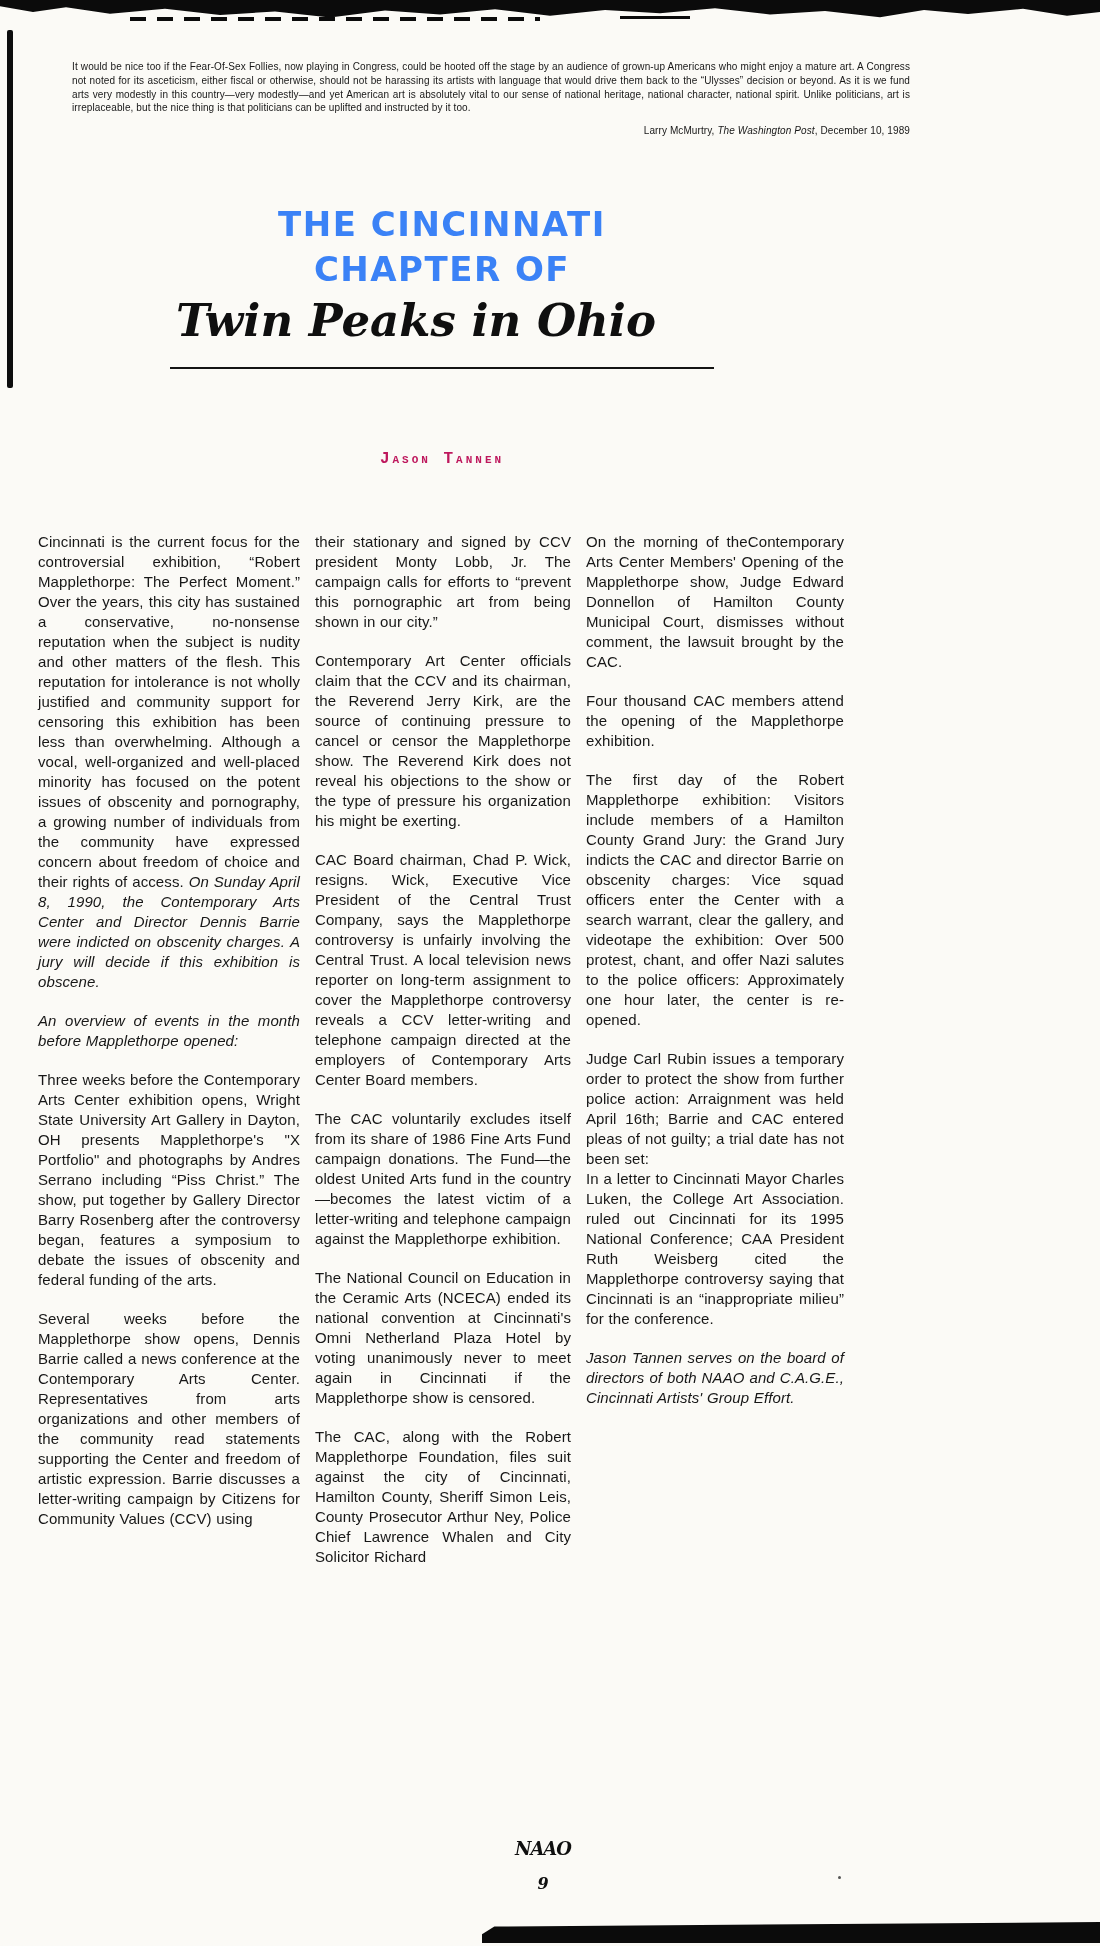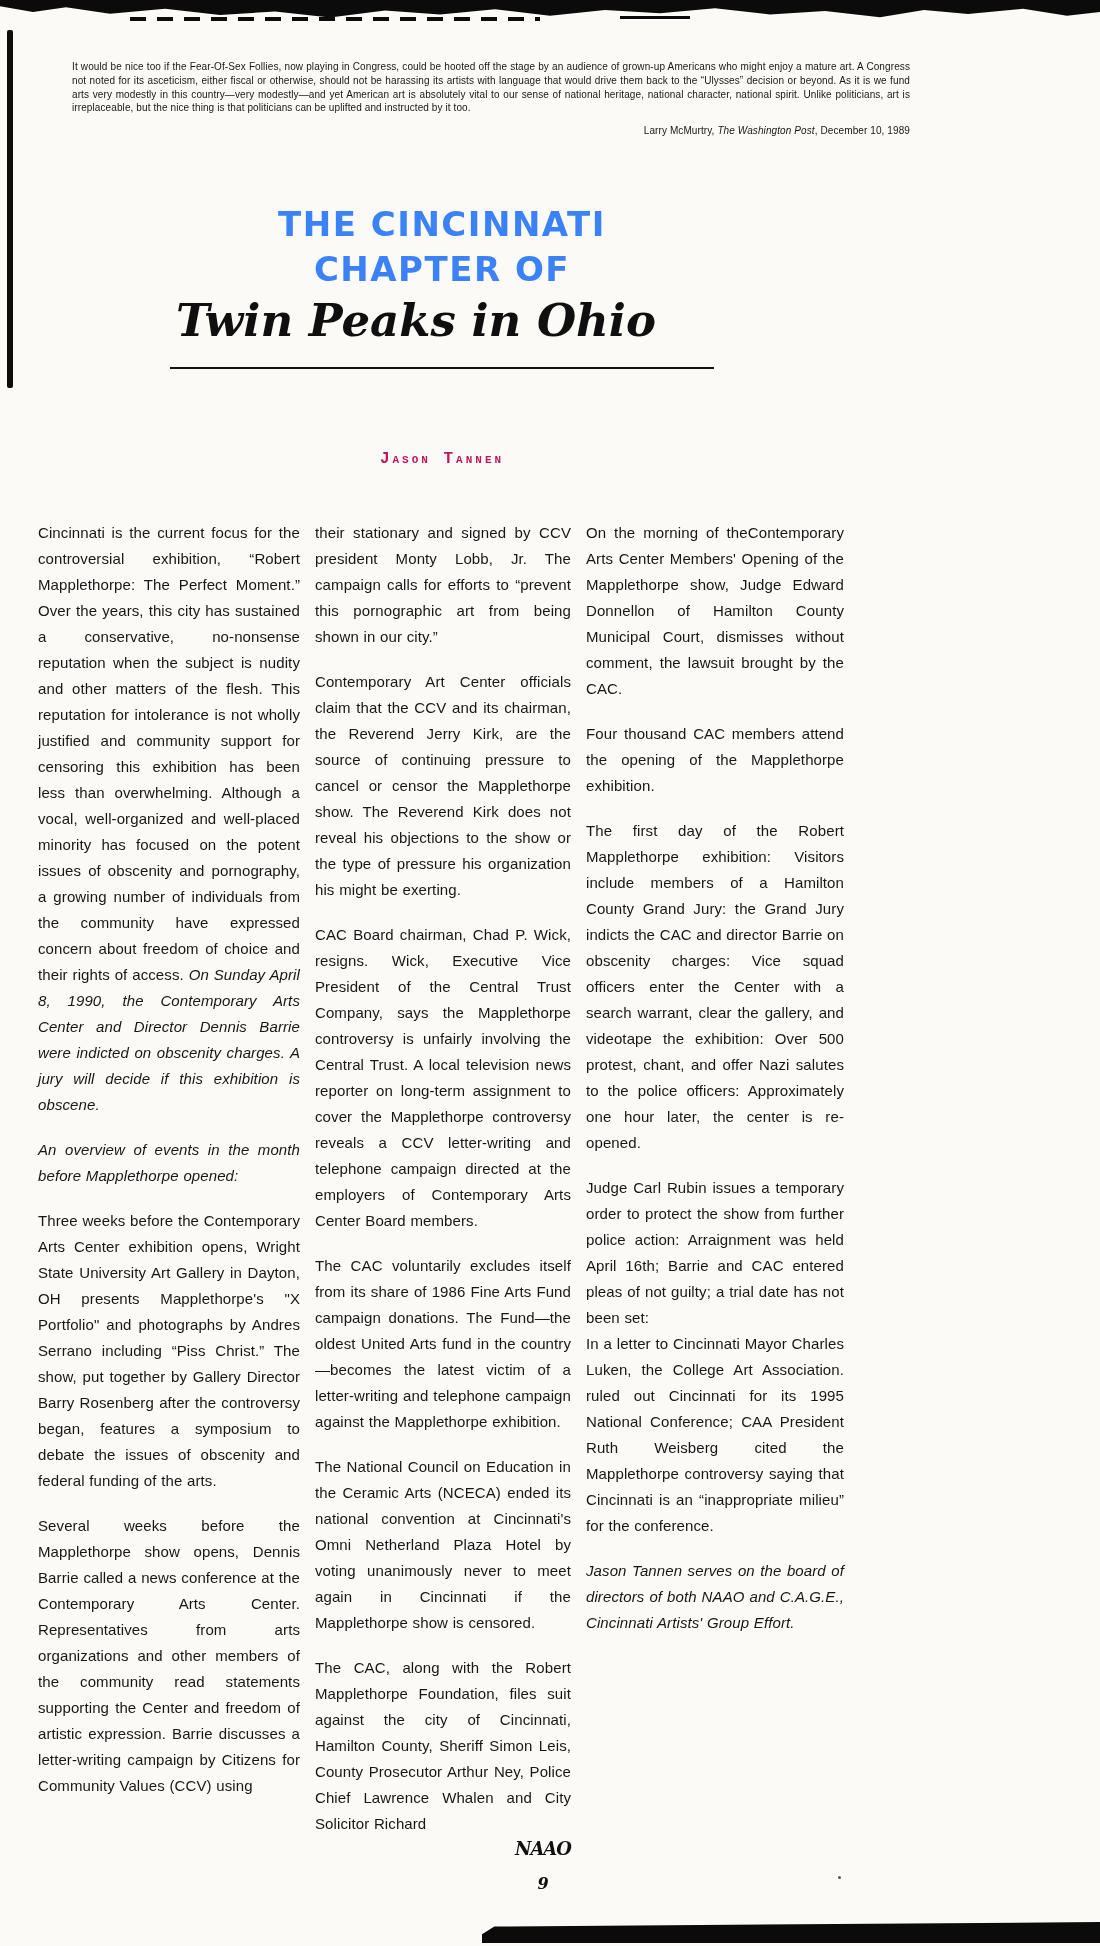--- a/index.html
+++ b/index.html
@@ -75,22 +75,22 @@
     font-size: 16px; letter-spacing: 3px; color: #be185d;
   }
 
   
   .columns {
     position: absolute; left: 38px; top: 516px; width: 806px;
     display: grid; grid-template-columns: 262px 256px 258px; column-gap: 15px;
   }
   .column { min-width: 0; }
   .para {
-    margin: 4px 0 19px 0;
-    font-size: 15px; line-height: 26px;
+    margin: 16px 0 19px 0;
+    font-size: 15px; line-height: 20px;
     text-align: justify;
     white-space: pre-line;
     letter-spacing: 0.1px; word-spacing: 0.4px;
   }
 
   
   .footer-logo {
     position: absolute; left: 0; top: 1838px; width: 1086px; text-align: center;
     font-family: "DejaVu Serif", serif; font-style: italic; font-weight: bold;
     font-size: 18px; letter-spacing: -1px; color: #0f0f0f;

